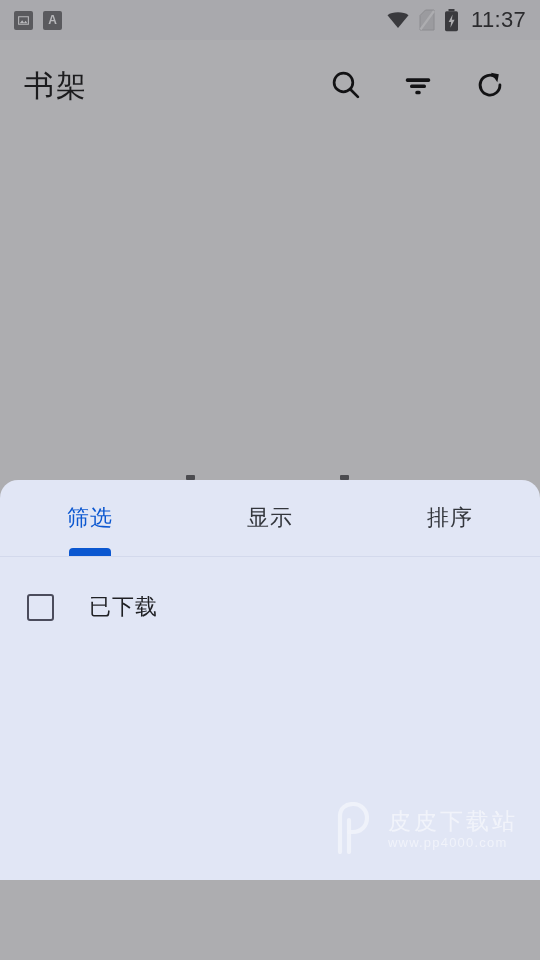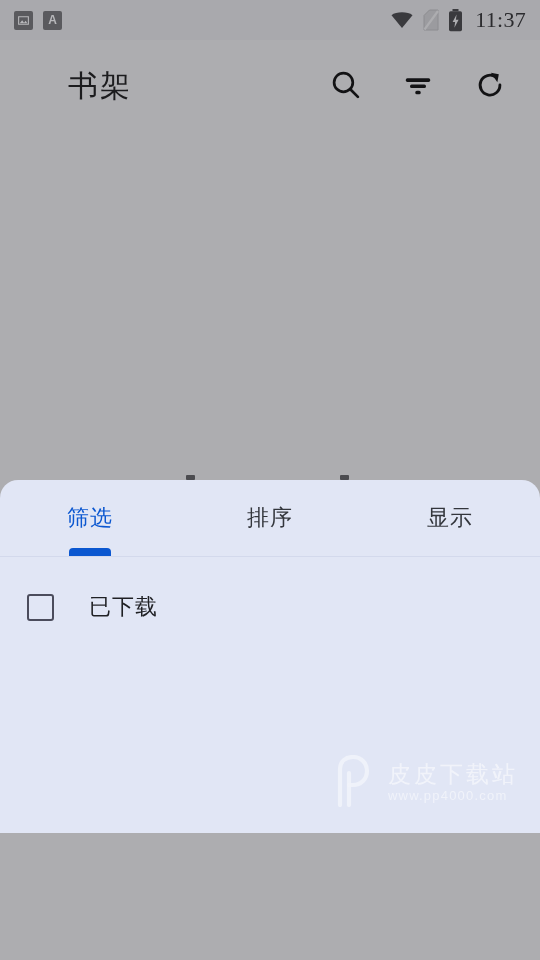--- a/index.html
+++ b/index.html
@@ -20,21 +20,21 @@
   #status-bar {
     position:absolute; top:0; left:0;
     width:540px; height:40px;
     display:flex; align-items:center;
     padding:0 14px;
     background:#a9a9ad;
   }
   .status-left { display:flex; align-items:center; gap:10px; }
   .status-right {
     margin-left:auto;
-    display:flex; align-items:center; gap:9px;font-family:Liberation Serif, serif;
+    display:flex; align-items:center; gap:9px;
   }
   .notif-icon {
     width:19px; height:19px;
     background:#5a5a5e;
     border-radius:2px;
     display:flex; align-items:center; justify-content:center;
     color:#b8b8bb;
     font-size:12px; font-weight:bold;
     line-height:1;
   }
@@ -53,21 +53,20 @@
     position:absolute; top:40px; left:0;
     width:540px; height:92px;
     display:flex; align-items:center;
     padding:0 14px 0 24px;
   }
   #app-title {
     font-size:30px;
     color:#1c1c1e;
     letter-spacing:2px;
     font-family:"DejaVu Sans","Liberation Sans",sans-serif;
-    margin-left:44px;
   }
   #app-actions {
     margin-left:auto;
     display:flex; align-items:center;
   }
   .action-btn {
     width:72px; height:72px;
     display:flex; align-items:center; justify-content:center;
     cursor:pointer;
     background:transparent; border:none;
@@ -86,21 +85,21 @@
     width:9px; height:5px;
     background:#3b3b40;
     opacity:.85;
     border-radius:1px;
   }
 
   
   #bottom-sheet {
     position:absolute;
     left:0; top:480px;
-    width:540px; height:353px;
+    width:540px; height:400px;
     background:#e1e6f5;
     border-radius:18px 18px 0 0;
     overflow:hidden;
   }
 
   #tab-bar {
     position:relative;
     height:76px;
     display:flex;
     align-items:center;
@@ -267,24 +266,24 @@
   </div>
 
   <div id="bottom-sheet">
 
     <div id="tab-bar">
       <div class="tab active">
         <span>筛选</span>
         <span class="tab-indicator"></span>
       </div>
       <div class="tab">
-        <span>排序</span>
+        <span>显示</span>
       </div>
       <div class="tab">
-        <span>显示</span>
+        <span>排序</span>
       </div>
     </div>
 
     <div id="tab-divider"></div>
 
     <div id="filter-list">
 
       <div class="filter-row">
         <span class="checkbox"></span>
         <span class="filter-label">已下载</span>

